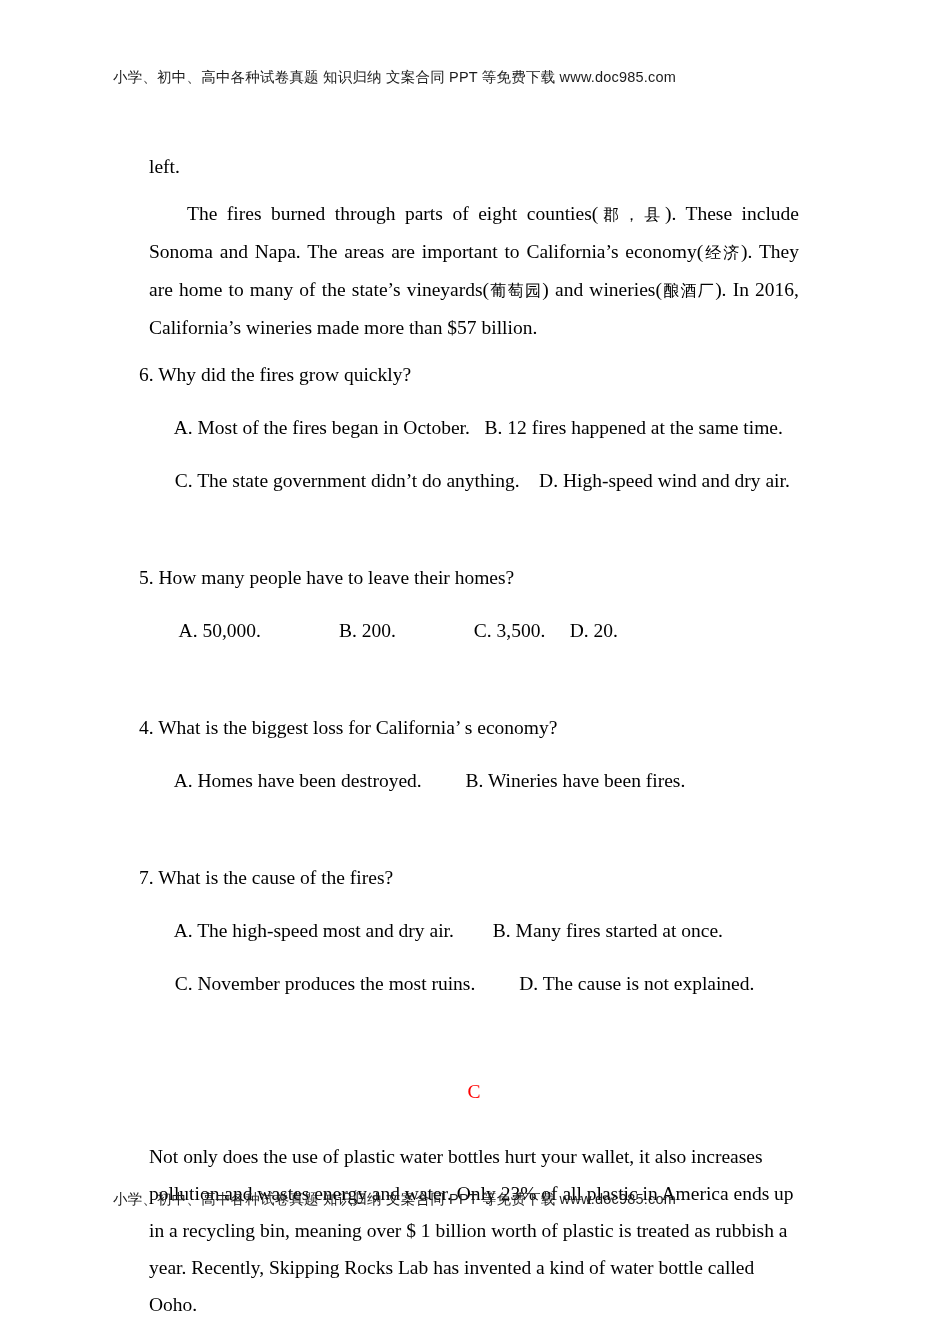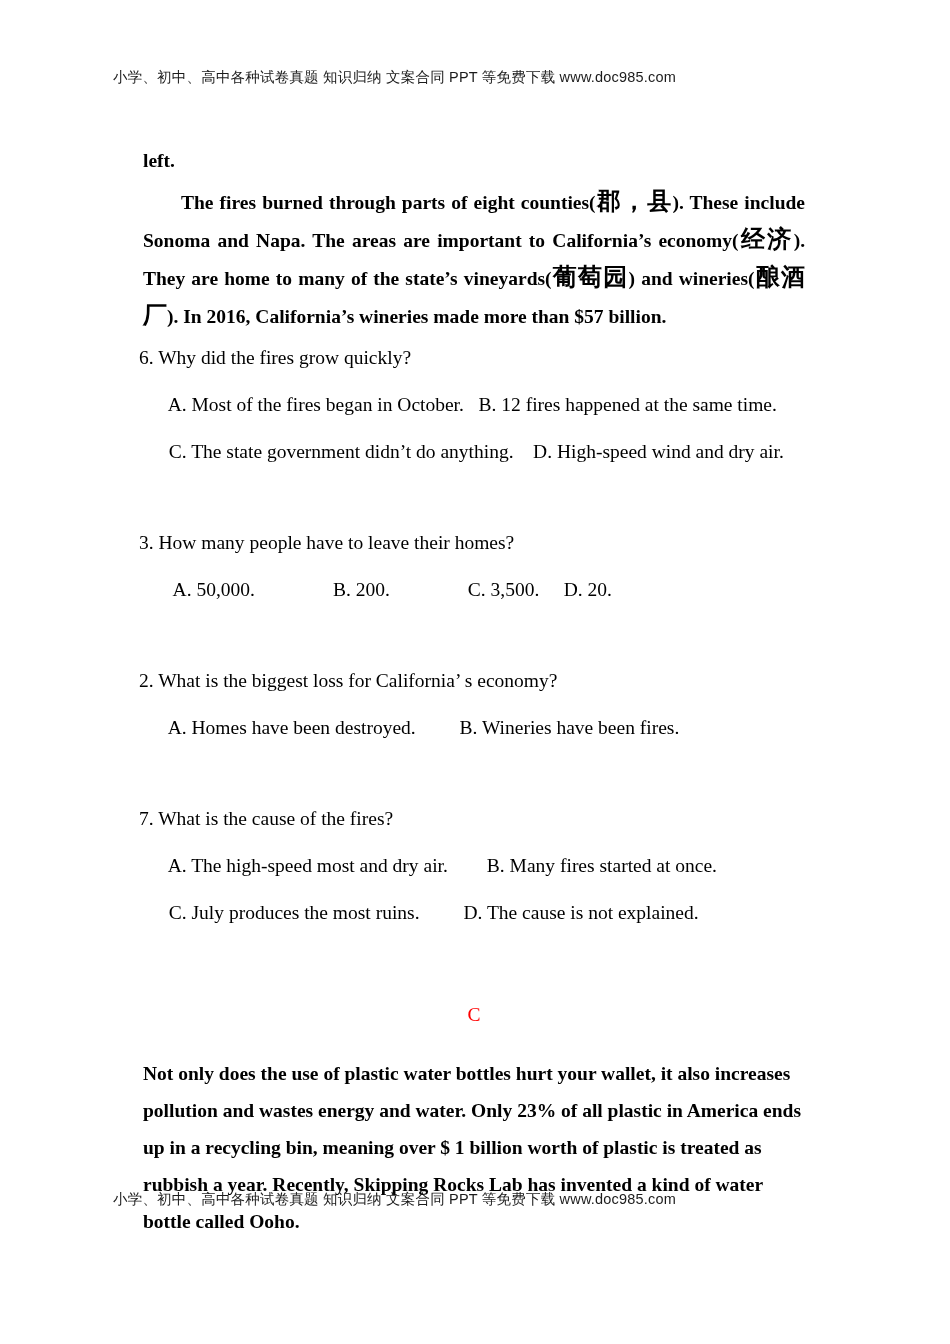--- a/index.html
+++ b/index.html
@@ -44,44 +44,43 @@
     left: 139px;
     top: 138px;
     width: 670px;
   }
 
   .para {
     font-size: 19.5px;
     line-height: 37px;
     text-align: justify;
     text-justify: inter-word;
-    margin: 4px;
+    margin: 10px;
     -webkit-hyphens: none;
     hyphens: none;
-    font-weight: bold;
   }
   .para.indent { text-indent: 38px; }
   .para.last-flush { text-align: left; }
 
   .zh {
     font-family: "DejaVu Sans", "Liberation Sans", sans-serif;
-    font-size: 24px;
+    font-size: 16px;
   }
 
   
   .q-line {
     font-size: 19.5px;
     line-height: 37px;
     margin: 0;
     white-space: pre;
   }
   .opt-line {
     font-size: 19.5px;
     line-height: 37px;
-    margin: 10px;
+    margin: 16px;
     padding-left: 10px;
     white-space: pre;
   }
 
   .gap-sm { height: 18px; }
   .gap-md { height: 37px; }
   .gap-lg { height: 44px; }
 
   
   .section-letter {
@@ -105,33 +104,33 @@
 
     <p class="para indent"><span>The fires burned through parts of eight counties(</span><span class="zh">郡，县</span><span>). These include Sonoma and Napa. The areas are important to California’s economy(</span><span class="zh">经济</span><span>). They are home to many of the state’s vineyards(</span><span class="zh">葡萄园</span><span>) and wineries(</span><span class="zh">酿酒厂</span><span>). In 2016, California’s wineries made more than $57 billion.</span></p>
 
 
     <p class="q-line">6. Why did the fires grow quickly?</p>
     <p class="opt-line">  A. Most of the fires began in October.   B. 12 fires happened at the same time.</p>
     <p class="opt-line">  C. The state government didn’t do anything.    D. High-speed wind and dry air.</p>
 
     <div class="gap-lg"></div>
 
-    <p class="q-line">3. How many people have to leave their homes?</p>
+    <p class="q-line">5. How many people have to leave their homes?</p>
     <p class="opt-line">   A. 50,000.                B. 200.                C. 3,500.     D. 20.</p>
 
     <div class="gap-lg"></div>
 
-    <p class="q-line">2. What is the biggest loss for California’ s economy?</p>
+    <p class="q-line">4. What is the biggest loss for California’ s economy?</p>
     <p class="opt-line">  A. Homes have been destroyed.         B. Wineries have been fires.</p>
 
     <div class="gap-lg"></div>
 
     <p class="q-line">7. What is the cause of the fires?</p>
     <p class="opt-line">  A. The high-speed most and dry air.        B. Many fires started at once.</p>
-    <p class="opt-line">  C. July produces the most ruins.         D. The cause is not explained.</p>
+    <p class="opt-line">  C. November produces the most ruins.         D. The cause is not explained.</p>
 
     <div class="gap-md"></div>
     <div class="gap-sm"></div>
 
     <p class="section-letter" id="section-letter" style="color: rgb(255, 0, 0);">C</p>
 
     <div class="gap-sm"></div>
 
     <p class="para last-flush">Not only does the use of plastic water bottles hurt your wallet, it also increases pollution and wastes energy and water. Only 23% of all plastic in America ends up in a recycling bin, meaning over $ 1 billion worth of plastic is treated as rubbish a year. Recently, Skipping Rocks Lab has invented a kind of water bottle called Ooho.</p>
 

